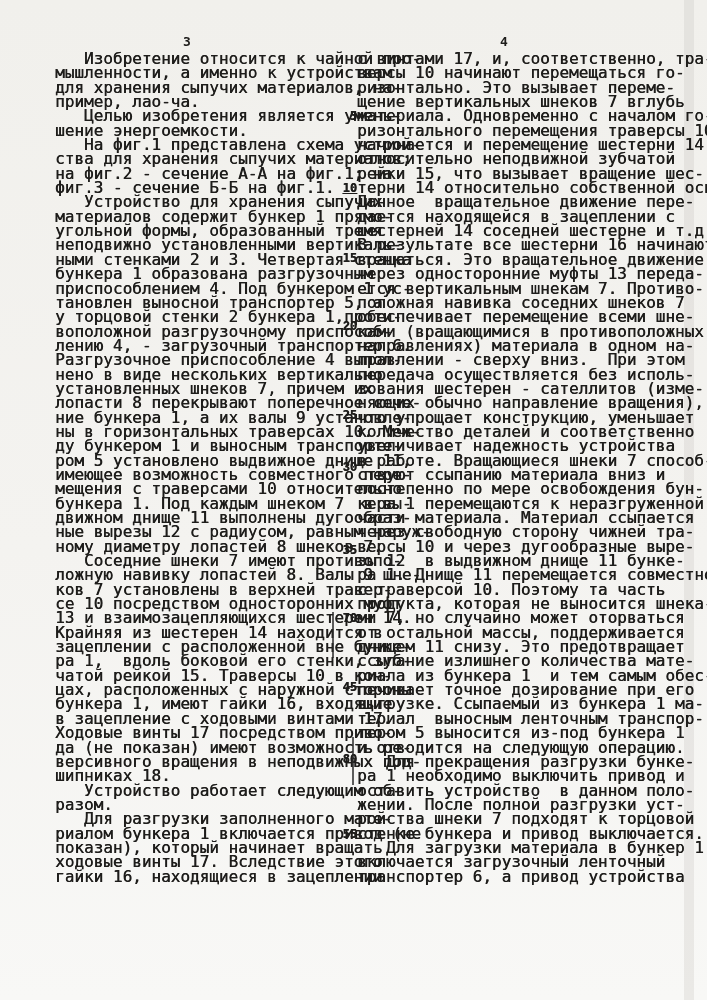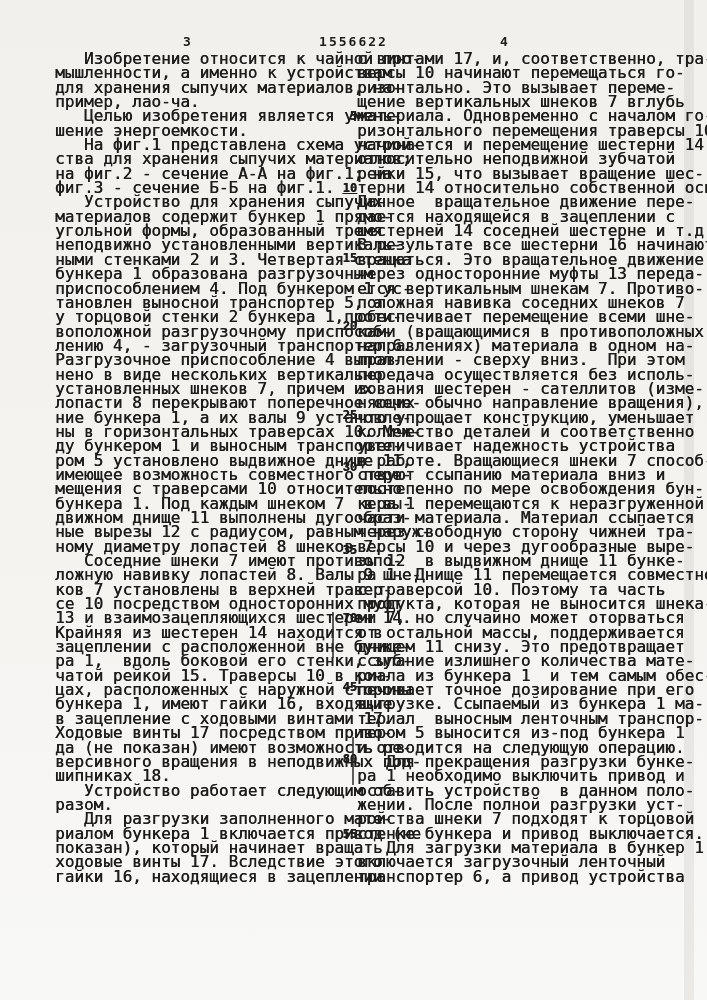--- a/index.html
+++ b/index.html
@@ -86,21 +86,20 @@
   .artifact-a { left: 332px; top: 612px; height: 46px; }
   .artifact-b { left: 352px; top: 737px; height: 48px; }
 </style>
 </head>
 <body>
 
 <div class="page">
 
   <div class="header-row">
     <span class="page-num-left">3</span>
-    <span class="patent-number">1556622</span>
     <span class="page-num-right">4</span>
   </div>
 
   <div class="col col-left">   Изобретение относится к чайной про-
 мышленности, а именно к устройствам
 для хранения сыпучих материалов, на-
 пример, лао-ча.
    Целью изобретения является умень-
 шение энергоемкости.
    На фиг.1 представлена схема устрой-

